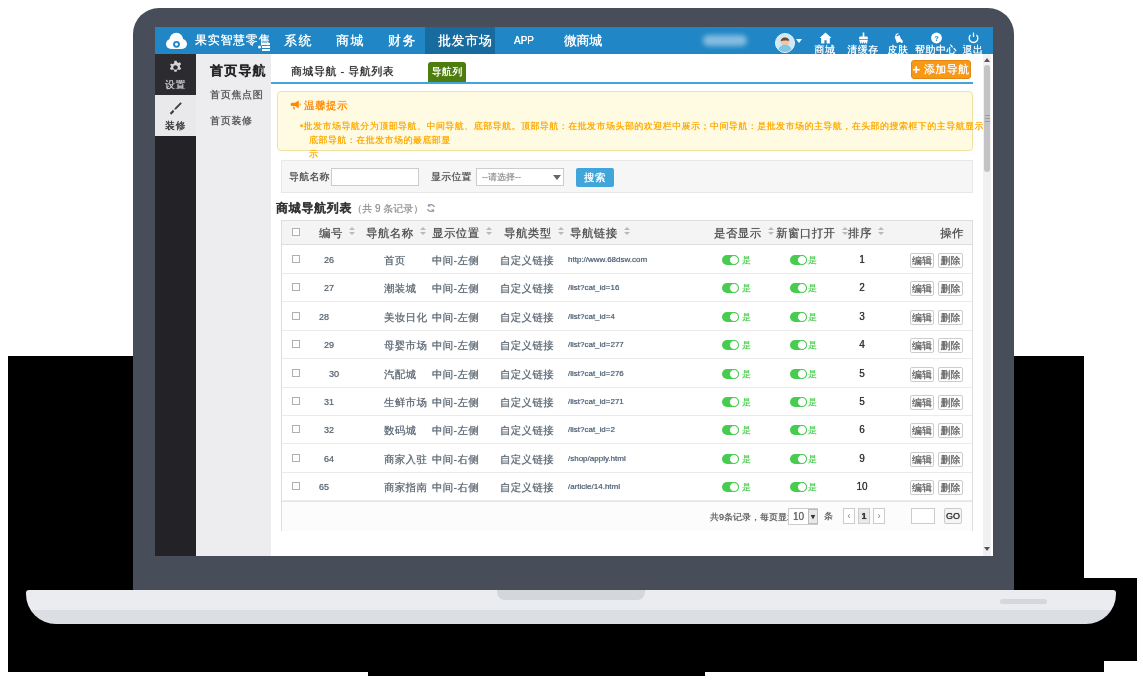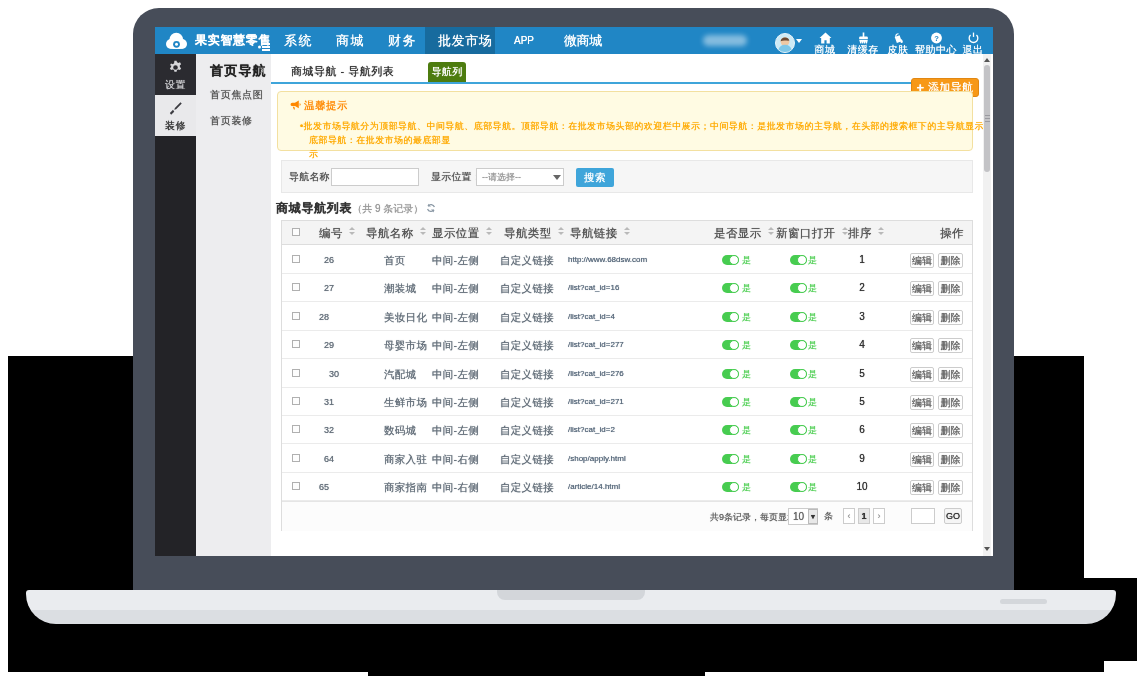--- a/index.html
+++ b/index.html
@@ -11,42 +11,42 @@
 #base{left:26px;top:590px;width:1090px;height:34px;background:linear-gradient(#eaecef 0,#eaecef 20px,#dbdee2 20px,#dbdee2 34px);border-radius:3px 3px 30px 30px}
 #notch{left:497px;top:590px;width:148px;height:10px;background:#d3d6da;border-radius:0 0 8px 8px}
 #hinge{left:1000px;top:599px;width:47px;height:5px;background:#d4d7db;border-radius:3px}
 #scr{left:155px;top:27px;width:838px;height:529px;background:#fff;overflow:hidden;font-size:11px;color:#555;text-shadow:0 0 .7px currentColor}
 
 #nav{position:absolute;left:0;top:0;width:838px;height:27px;background:#2086c5}
 .mi{position:absolute;top:0;height:27px;line-height:27px;color:#fff;font-size:13px;letter-spacing:1.5px;text-align:center;z-index:3;white-space:nowrap}
 #navactive{position:absolute;left:270px;top:0;width:70px;height:27px;background:#176b9e}
 #navtri{position:absolute;left:300px;top:27px;width:0;height:0;border-left:6px solid transparent;border-right:6px solid transparent;border-top:5px solid #176b9e}
 #logo{position:absolute;left:9px;top:2px;width:24px;height:24px}
-#brand{position:absolute;left:40px;top:0;width:120px;height:27px;line-height:27px;color:#fff;font-size:12px;letter-spacing:.7px;font-weight:bold}
+#brand{position:absolute;left:40px;top:0;width:120px;height:27px;line-height:27px;color:#fff;font-size:12px;letter-spacing:.7px;font-weight:normal}
 #burger{position:absolute;left:103px;top:16px}
 #blur1{position:absolute;left:548px;top:8px;width:44px;height:11px;background:rgba(255,255,255,.45);border-radius:6px;filter:blur(2.5px)}
 #avatar{position:absolute;left:620px;top:6px}
 #caret{position:absolute;left:641px;top:12px;width:0;height:0;border-left:3.5px solid transparent;border-right:3.5px solid transparent;border-top:4px solid #fff}
 .tico{position:absolute;top:5px;width:40px;text-align:center;color:#fff}
 .tico svg{display:block;margin:0 auto}
 .tico .lb{font-size:10px;letter-spacing:.5px;line-height:10px;margin-top:1px;display:block}
 
 #iconbar{position:absolute;left:0;top:27px;width:41px;height:502px;background:#232327}
 .ib{position:absolute;left:0;width:41px;height:41px;color:#c9c9cc;text-align:center}
 .ib .lb{font-size:10px;letter-spacing:.4px;display:block;margin-top:1px}
 #ib1{top:27px;background:#2b2b30;padding-top:6px}
 #ib2{top:68px;background:#e9e9eb;color:#333;padding-top:6px}
 #submenu{position:absolute;left:41px;top:27px;width:75px;height:502px;background:#ededef}
 .sm{position:absolute;left:14px;font-size:10px;letter-spacing:.7px;color:#555}
 
 #content{position:absolute;left:116px;top:27px;width:711px;height:502px;background:#fff}
 #ctitle{position:absolute;left:20px;top:10px;font-size:11px;letter-spacing:.5px;color:#333}
 #tab{position:absolute;left:157px;top:8px;width:38px;height:20px;background:#4d7c0f;border-radius:3px 3px 0 0;color:#fff;text-align:center;line-height:20px;font-size:10px;letter-spacing:.4px}
 #tabline{position:absolute;left:0;top:28px;width:702px;height:2px;background:#3fa5da}
-#addbtn{position:absolute;left:640px;top:24px;width:68px;height:19px;background:#f79817;border:1px solid #e18712;border-radius:3px;color:#fff;font-size:11px;letter-spacing:.4px;text-align:center;line-height:17px}
+#addbtn{position:absolute;left:640px;top:6px;width:60px;height:19px;background:#f79817;border:1px solid #e18712;border-radius:3px;color:#fff;font-size:11px;letter-spacing:.4px;text-align:center;line-height:17px}
 #notice{position:absolute;left:6px;top:37px;width:696px;height:60px;background:#fffbe3;border:1px solid #f3e0a0;border-radius:4px;color:#f90}
 #notice .t1{position:absolute;left:12px;top:7px;font-size:10.5px;letter-spacing:.5px;color:#f80}
 #notice .t2{position:absolute;left:22px;top:27px;width:700px;padding-left:9px;text-indent:-9px;font-size:9px;letter-spacing:.45px;line-height:14px;color:#fa0}
 #spanel{position:absolute;left:10px;top:106px;width:692px;height:33px;background:#f6f6f6;border:1px solid #e8e8e8}
 #spanel .lab{position:absolute;top:0;height:31px;line-height:31px;font-size:10px;letter-spacing:.2px;color:#555}
 #sinput{position:absolute;left:49px;top:7px;width:88px;height:18px;background:#fff;border:1px solid #ccc}
 #sselect{position:absolute;left:194px;top:7px;width:88px;height:18px;background:#fff;border:1px solid #ccc;color:#999;font-size:9px;line-height:16px;padding-left:5px}
 #sarrow{position:absolute;left:271px;top:14px;width:0;height:0;border-left:4px solid transparent;border-right:4px solid transparent;border-top:5px solid #666}
 #sbtn{position:absolute;left:294px;top:7px;width:38px;height:19px;background:#3fa5da;border-radius:2px;color:#fff;text-align:center;line-height:19px;font-size:10.5px;letter-spacing:.5px}
 #ltitle{position:absolute;left:5px;top:146px;font-size:10px;color:#333}

